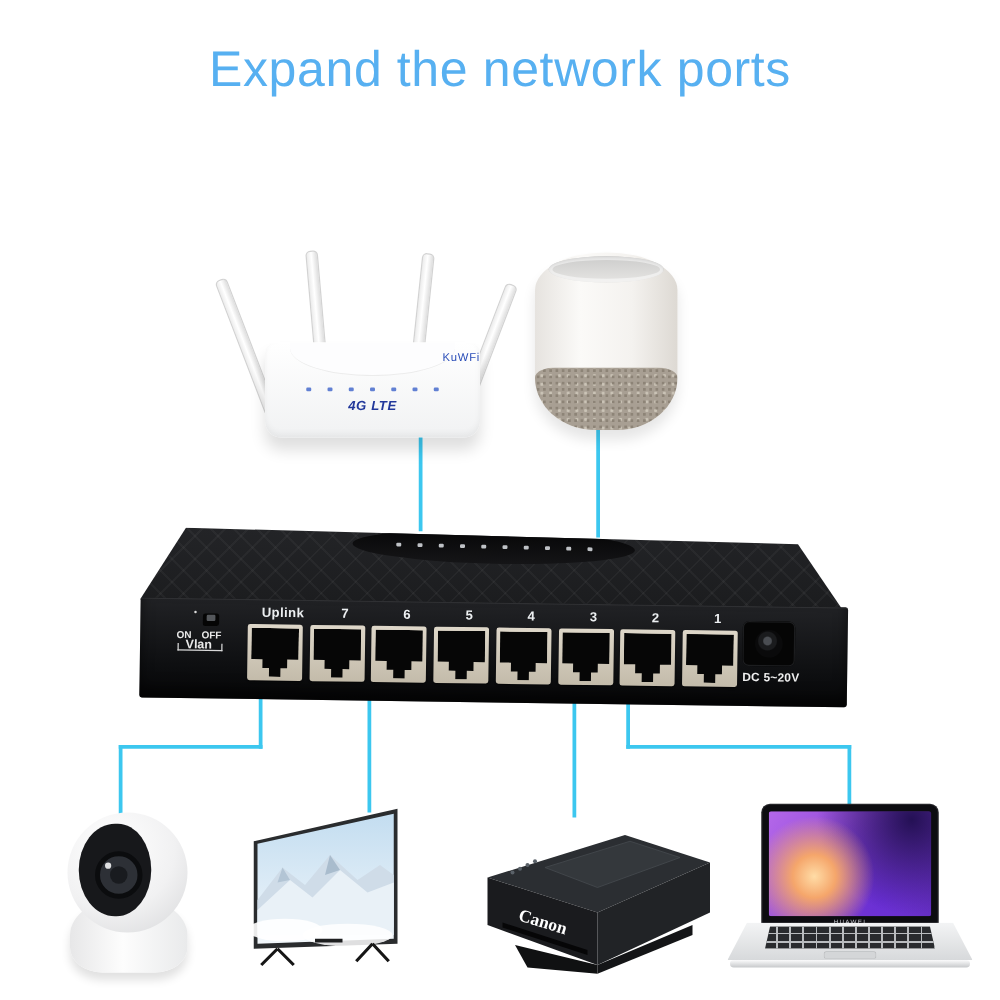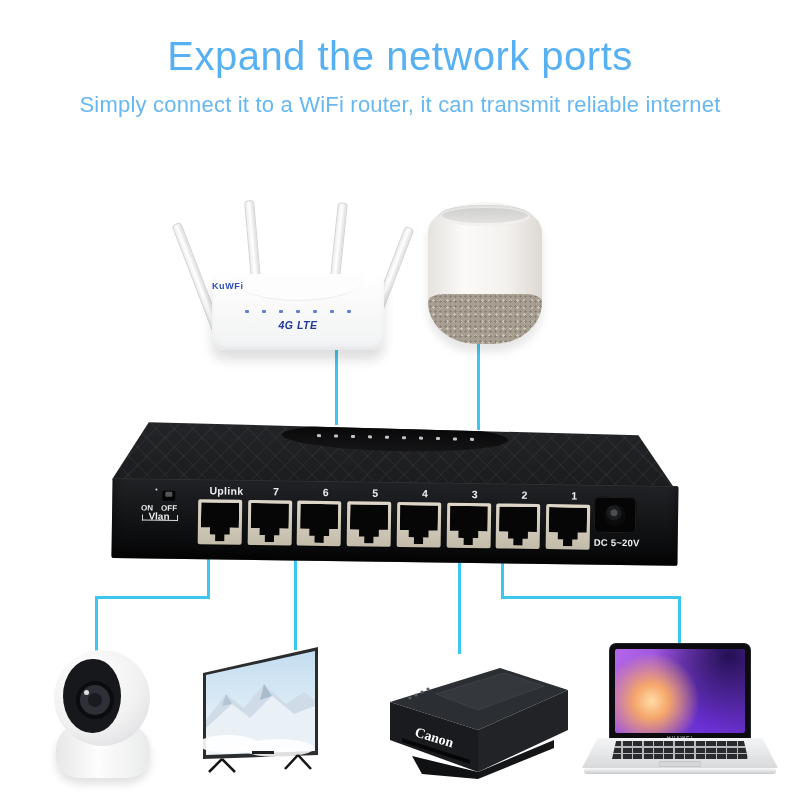--- a/index.html
+++ b/index.html
@@ -59,22 +59,22 @@
     color:#f0f0f0;letter-spacing:.2px;}
 
   
   .ant{width:8px;height:112px;background:linear-gradient(90deg,#ececec,#ffffff 45%,#dedede);
     border:1px solid #d3d3d3;border-radius:4px 4px 2px 2px;transform-origin:50% 100%;}
   .router-body{left:212px;top:274px;width:172px;height:76px;
     background:linear-gradient(180deg,#ffffff,#f1f2f3);border-radius:9px 9px 13px 13px;
     box-shadow:0 10px 12px rgba(0,0,0,.13),inset 0 -3px 5px rgba(0,0,0,.05);}
   .router-body::before{content:"";position:absolute;left:20px;top:0;right:20px;height:26px;
     background:#fdfdfe;border-radius:0 0 60% 60%/0 0 100% 100%;border-bottom:1px solid #ececec;}
-  .router-brand{position:absolute;left:0;top:7px;width:100%;text-align:left;font-size:9px;
-    font-weight:bold;color:#2a4db8;letter-spacing:.6px;}
+  .router-brand{position:absolute;left:0;top:7px;width:100%;text-align:right;font-size:9px;
+    font-weight:normal;color:#2a4db8;letter-spacing:.6px;}
   .router-leds{position:absolute;left:0;top:36px;width:100%;display:flex;justify-content:center;gap:13px;}
   .router-led{width:4px;height:3px;background:#3b62c9;border-radius:1px;opacity:.8;}
   .router-badge{position:absolute;left:0;top:45px;width:100%;text-align:center;font-size:10.5px;
     font-weight:bold;font-style:italic;color:#22389b;letter-spacing:.5px;}
 
   
   .speaker{left:428px;top:202px;width:114px;height:142px;}
   .spk-body{position:absolute;inset:0;border-radius:56px 56px 48px 48px/30px 30px 42px 42px;
     background:linear-gradient(90deg,#e6e3df,#fbfaf8 32%,#f4f2ef 68%,#ddd9d3);
     box-shadow:0 8px 10px rgba(0,0,0,.1);}
@@ -130,21 +130,20 @@
     border-radius:2px;box-shadow:inset 0 0 0 .5px #b8babc;}
   .lt-lip{position:absolute;left:2px;top:124px;width:192px;height:6px;border-radius:3px;
     background:linear-gradient(180deg,#fbfbfc,#c7c9cb);}
 </style>
 </head>
 <body>
 
 <div id="stage">
 
   <div class="abs title">Expand the network ports</div>
-  <div class="abs subtitle sub1">Simply connect it to a WiFi router,  it can transmit reliable internet</div>
 
   <div class="abs cable v" style="left:335px;top:349px;height:76px;"></div>
   <div class="abs cable v" style="left:477px;top:344px;height:86px;"></div>
 
   <div>
     <div class="abs cable v" style="left:207px;top:552px;height:47px;"></div>
     <div class="abs cable h" style="left:95px;top:596px;width:115px;"></div>
     <div class="abs cable v" style="left:95px;top:596px;height:58px;"></div>
   </div>
   <div class="abs cable v" style="left:294px;top:554px;height:96px;"></div>

